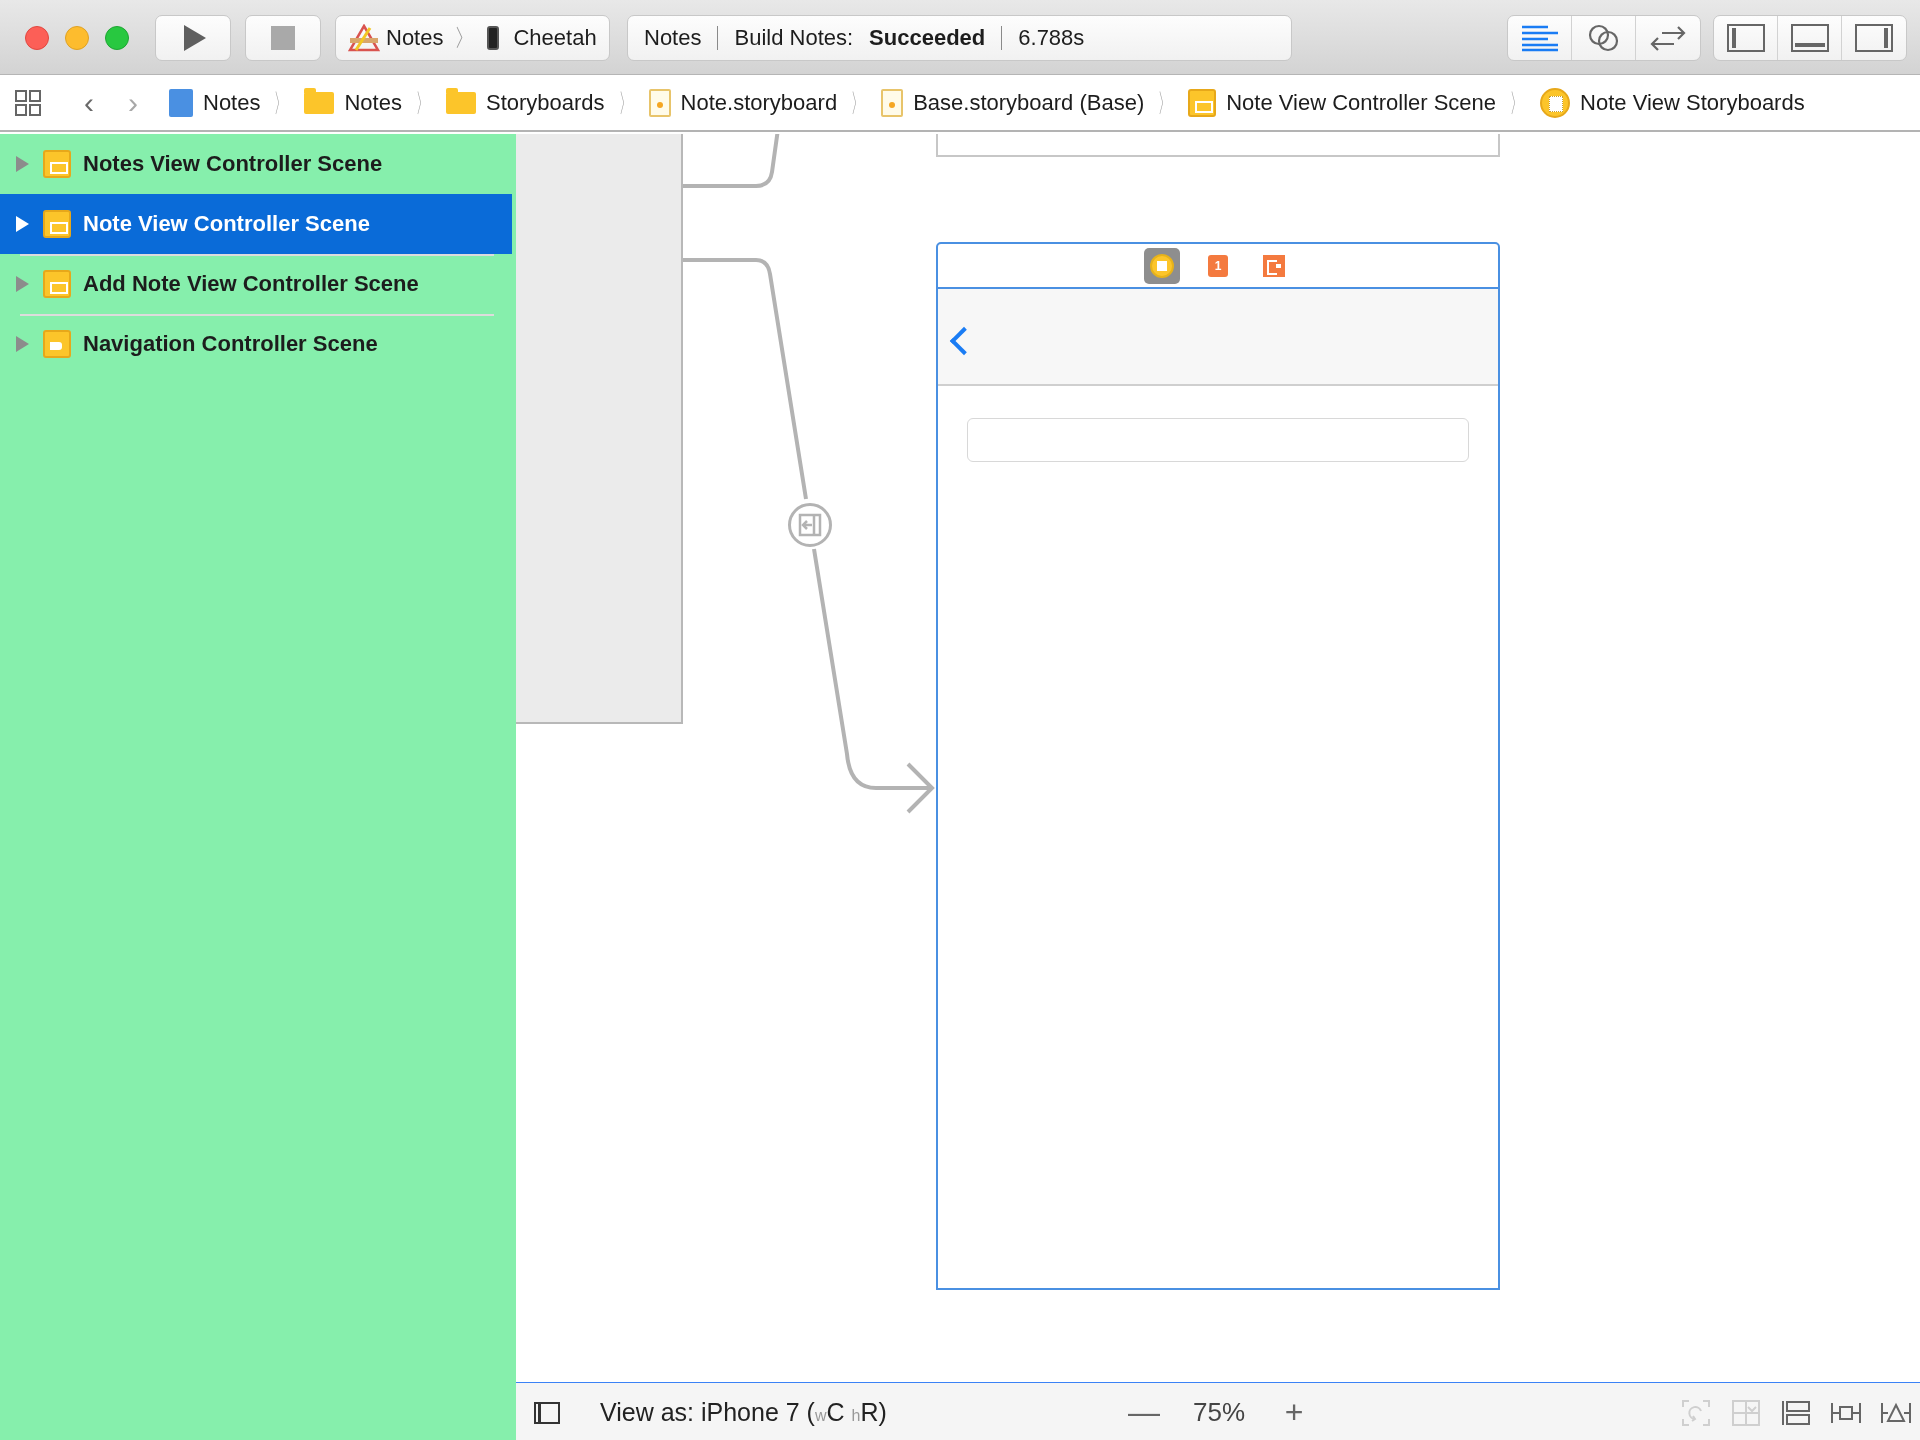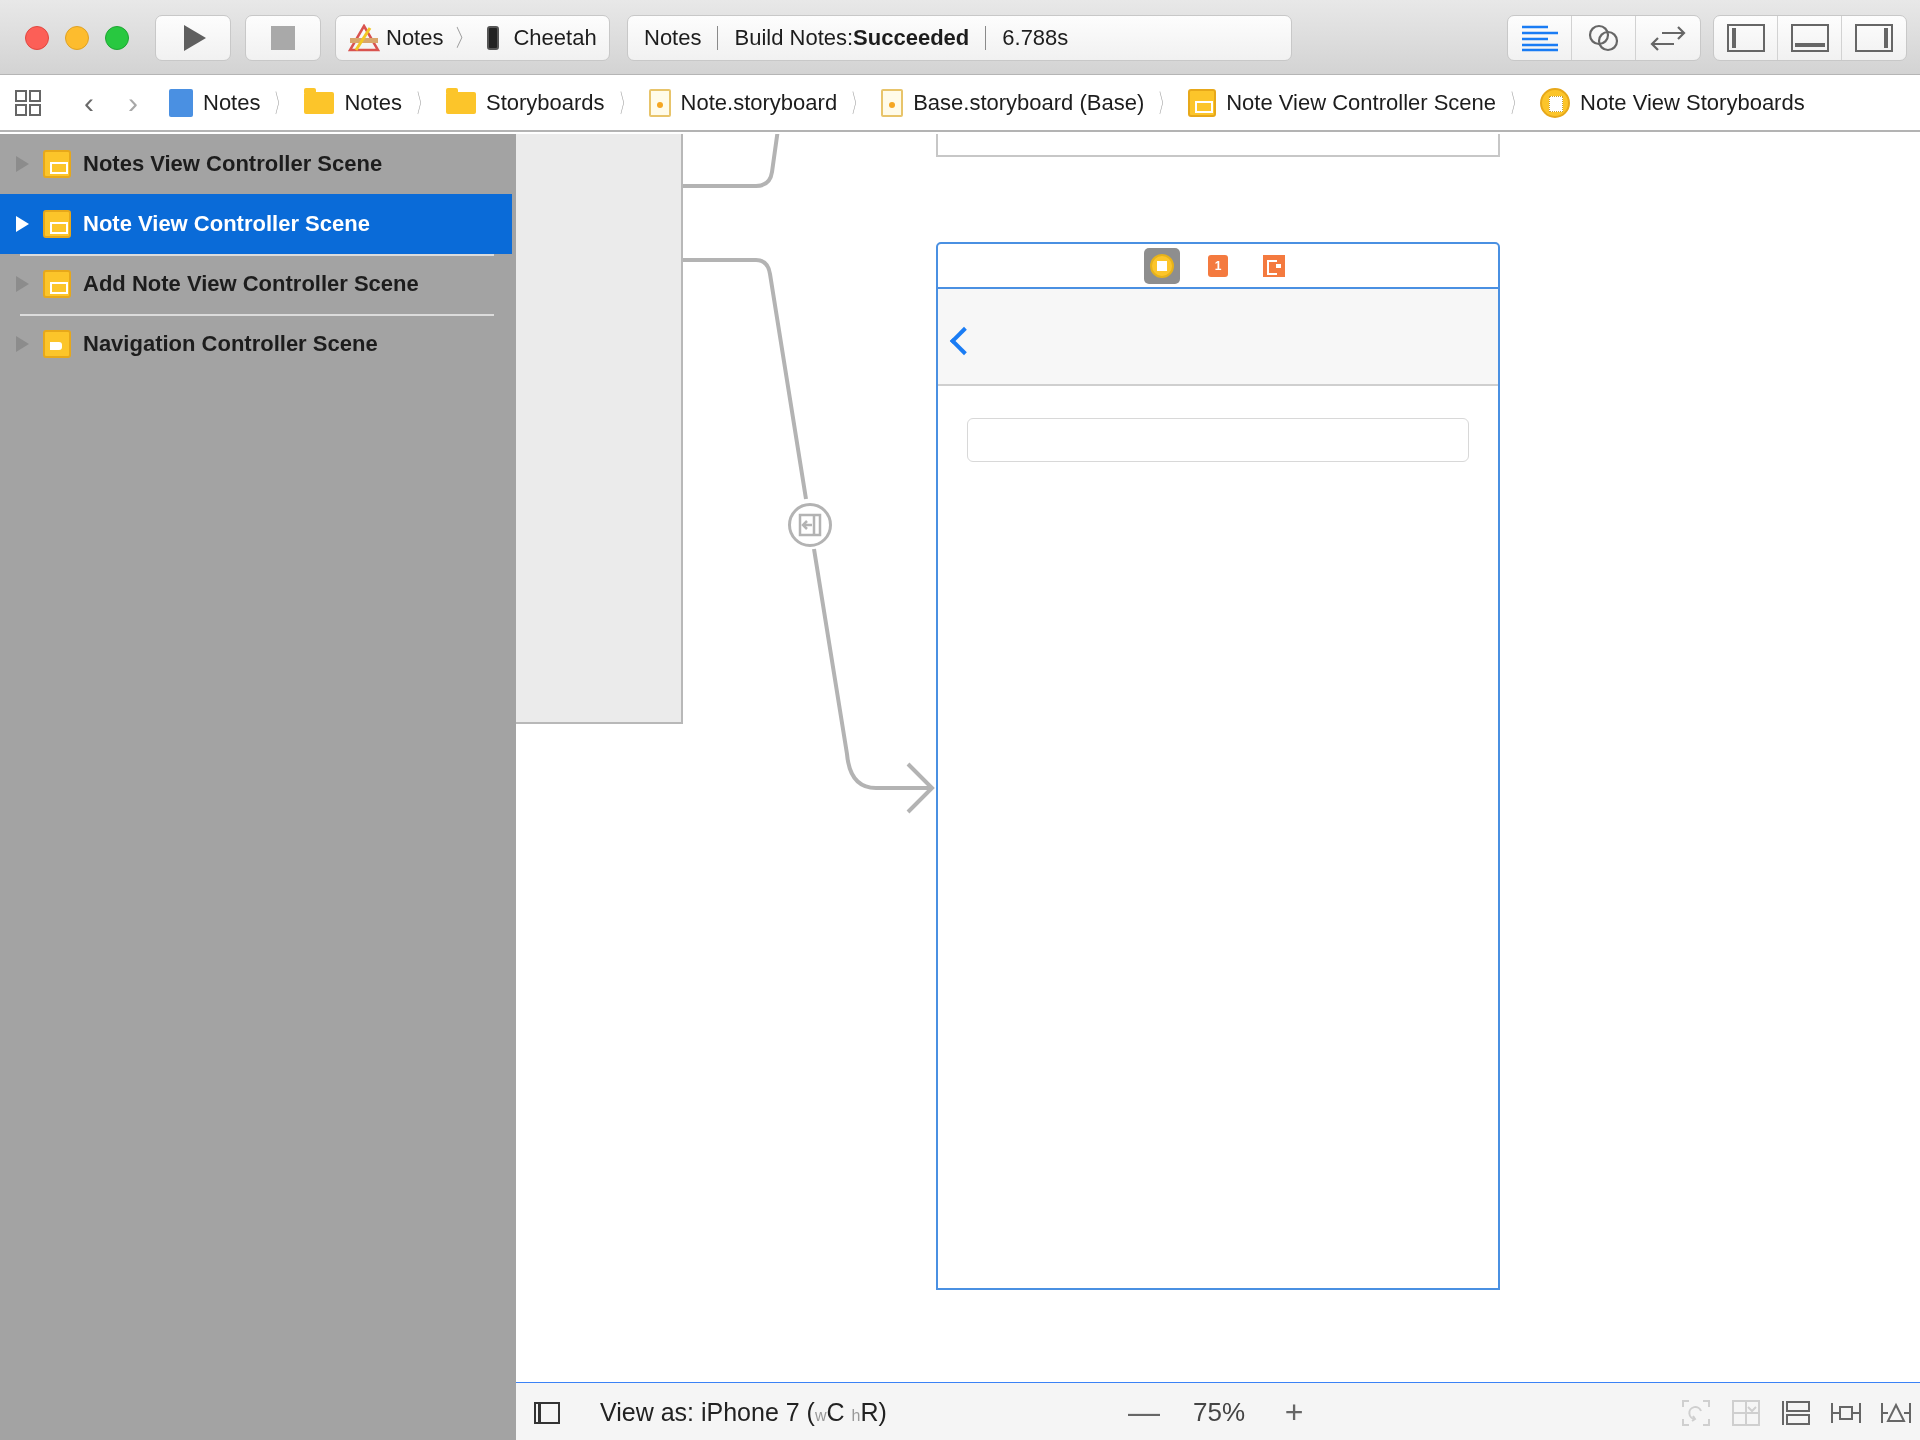--- a/index.html
+++ b/index.html
@@ -18,21 +18,21 @@
   .run-btn { left: 155px; width: 76px; }
   .stop-btn { left: 245px; width: 76px; }
   .play-tri { width: 0; height: 0; border-left: 22px solid #5f5f5f; border-top: 13px solid transparent; border-bottom: 13px solid transparent; margin-left: 4px; }
   .stop-sq { width: 24px; height: 24px; background: #a9a9a9; }
   .scheme { left: 335px; width: 275px; justify-content: flex-start; padding-left: 12px; gap: 6px; font-size: 22px; }
   .scheme .sep { color: #9c9c9c; font-size: 24px; margin: 0 4px; }
   .phone-icon { width: 12px; height: 24px; border: 2px solid #555; border-radius: 3px; background: #222; margin-right: 8px; }
   .xcode-icon { width: 32px; height: 28px; }
   .activity { left: 627px; width: 665px; justify-content: flex-start; padding-left: 16px; font-size: 22px; gap: 0; }
   .activity .bar { width: 1px; height: 24px; background: #8a8a8a; margin: 0 16px; }
-  .activity b { font-weight: 700; }
+  .activity b { font-weight: 700; margin-left: 16px; }
   .seg-group { position: absolute; top: 15px; height: 46px; display: flex; background: linear-gradient(#fdfdfd, #f1f1f1);
     border: 1px solid #c8c8c8; border-radius: 7px; overflow: hidden; }
   .seg-group .seg { width: 64px; height: 100%; display: flex; align-items: center; justify-content: center; border-right: 1px solid #d2d2d2; }
   .seg-group .seg:last-child { border-right: none; }
   .editors { left: 1507px; }
   .panels { left: 1713px; }
 
   
   .jumpbar { position: absolute; left: 0; top: 76px; width: 1920px; height: 56px; background: #fff;
     border-bottom: 2px solid #b3b3b3; display: flex; align-items: center; font-size: 22px; }
@@ -45,21 +45,21 @@
   .ico-folder::before { content: ""; position: absolute; top: -4px; left: 0; width: 12px; height: 5px; background: #fcc52a; border-radius: 2px 2px 0 0; }
   .ico-proj { width: 24px; height: 28px; background: #4a90e2; border-radius: 2px; }
   .ico-file { width: 22px; height: 28px; border: 2px solid #e8c46a; border-radius: 2px; background: #fffbe9; position: relative; }
   .ico-file::after { content: ""; position: absolute; left: 6px; top: 11px; width: 6px; height: 6px; background: #f5a623; border-radius: 50%; }
   .ico-scene { width: 28px; height: 28px; background: #fcc52a; border-radius: 3px; border: 2px solid #e7a81a; position: relative; }
   .ico-scene::before { content: ""; position: absolute; left: 5px; top: 10px; width: 14px; height: 8px; border: 2px solid #fff; }
   .ico-vc { width: 30px; height: 30px; background: #fcc52a; border-radius: 50%; border: 2px solid #e7a81a; position: relative; }
   .ico-vc::before { content: ""; position: absolute; left: 7px; top: 6px; width: 12px; height: 14px; background: #fff; border: 1px dotted #c8a030; }
 
   
-  .sidebar { position: absolute; left: 0; top: 134px; width: 620px; height: 1306px; background: #a3a3a3; border-right: 2px solid #c8c8c8; }
+  .sidebar { position: absolute; left: 0; top: 134px; width: 620px; height: 1306px; background: #86efac; border-right: 2px solid #c8c8c8; }
   .outline-item { position: absolute; left: 0; width: 512px; height: 60px; display: flex; align-items: center; font-size: 22px; font-weight: 700; }
   .outline-item .tri { width: 0; height: 0; border-left: 13px solid #8c8c8c; border-top: 8px solid transparent; border-bottom: 8px solid transparent; margin-left: 16px; margin-right: 14px; }
   .outline-item .ico-scene { margin-right: 12px; }
   .outline-item.selected { background: #0a6bd8; color: #fff; }
   .outline-item.selected .tri { border-left-color: #fff; }
   .outline-sep { position: absolute; left: 20px; width: 474px; height: 2px; background: #dcdcdc; }
   .ico-scene.nav::before { width: 12px; height: 8px; border-radius: 0 3px 3px 0; background: #fff; border: none; }
   .filter { position: absolute; left: 10px; bottom: 12px; width: 493px; height: 44px; border: 2px solid #cfcfcf; border-radius: 6px;
     display: flex; align-items: center; padding-left: 8px; font-size: 22px; color: #b5b5b5; }
   .filter-icon { width: 26px; height: 26px; border: 2px solid #888; border-radius: 50%; margin-right: 8px; position: relative; }

